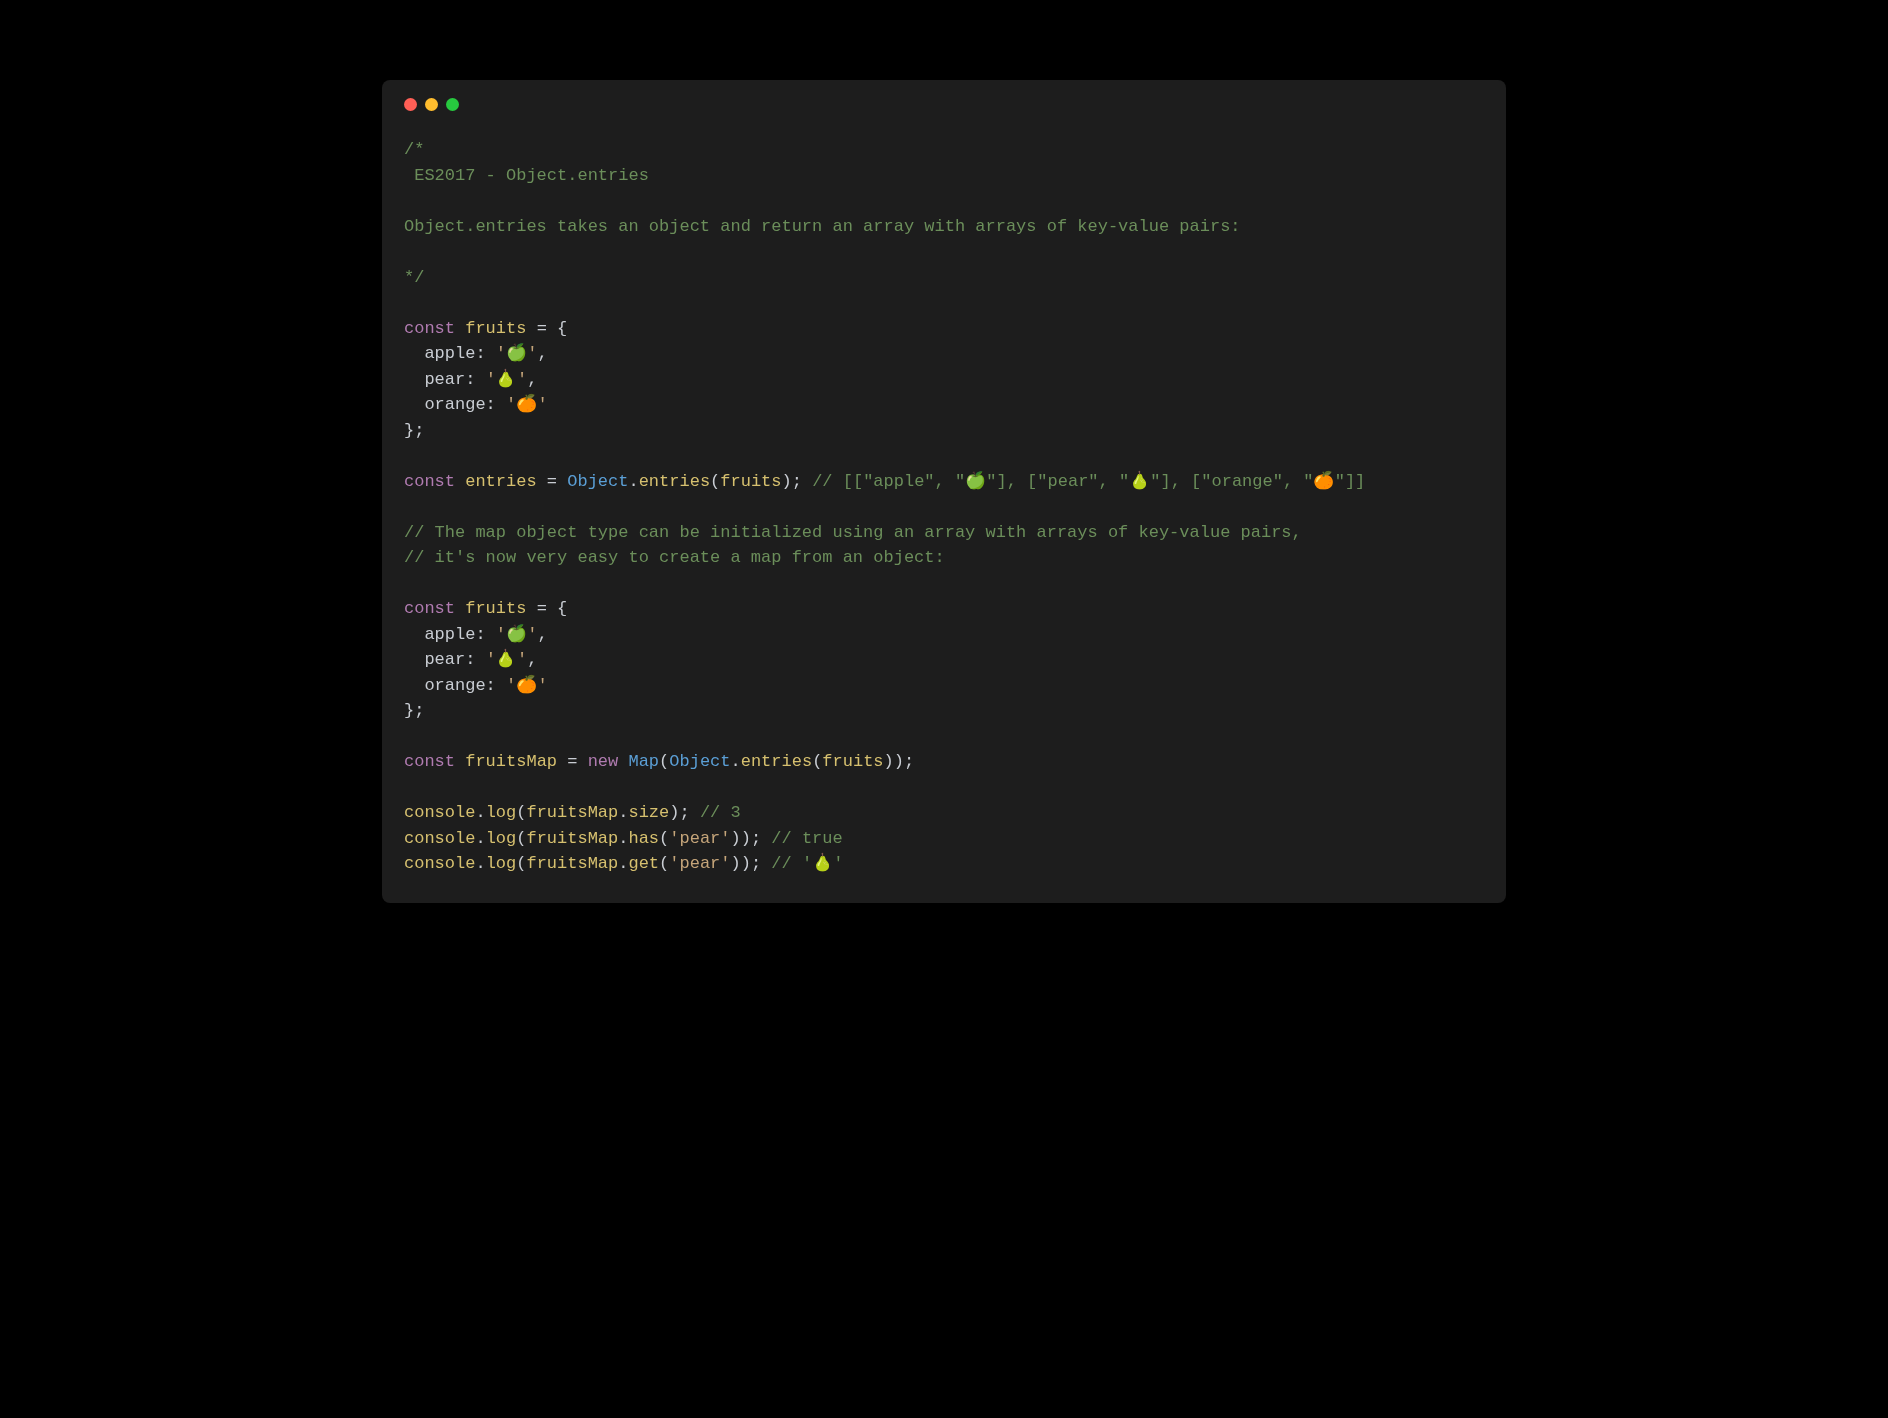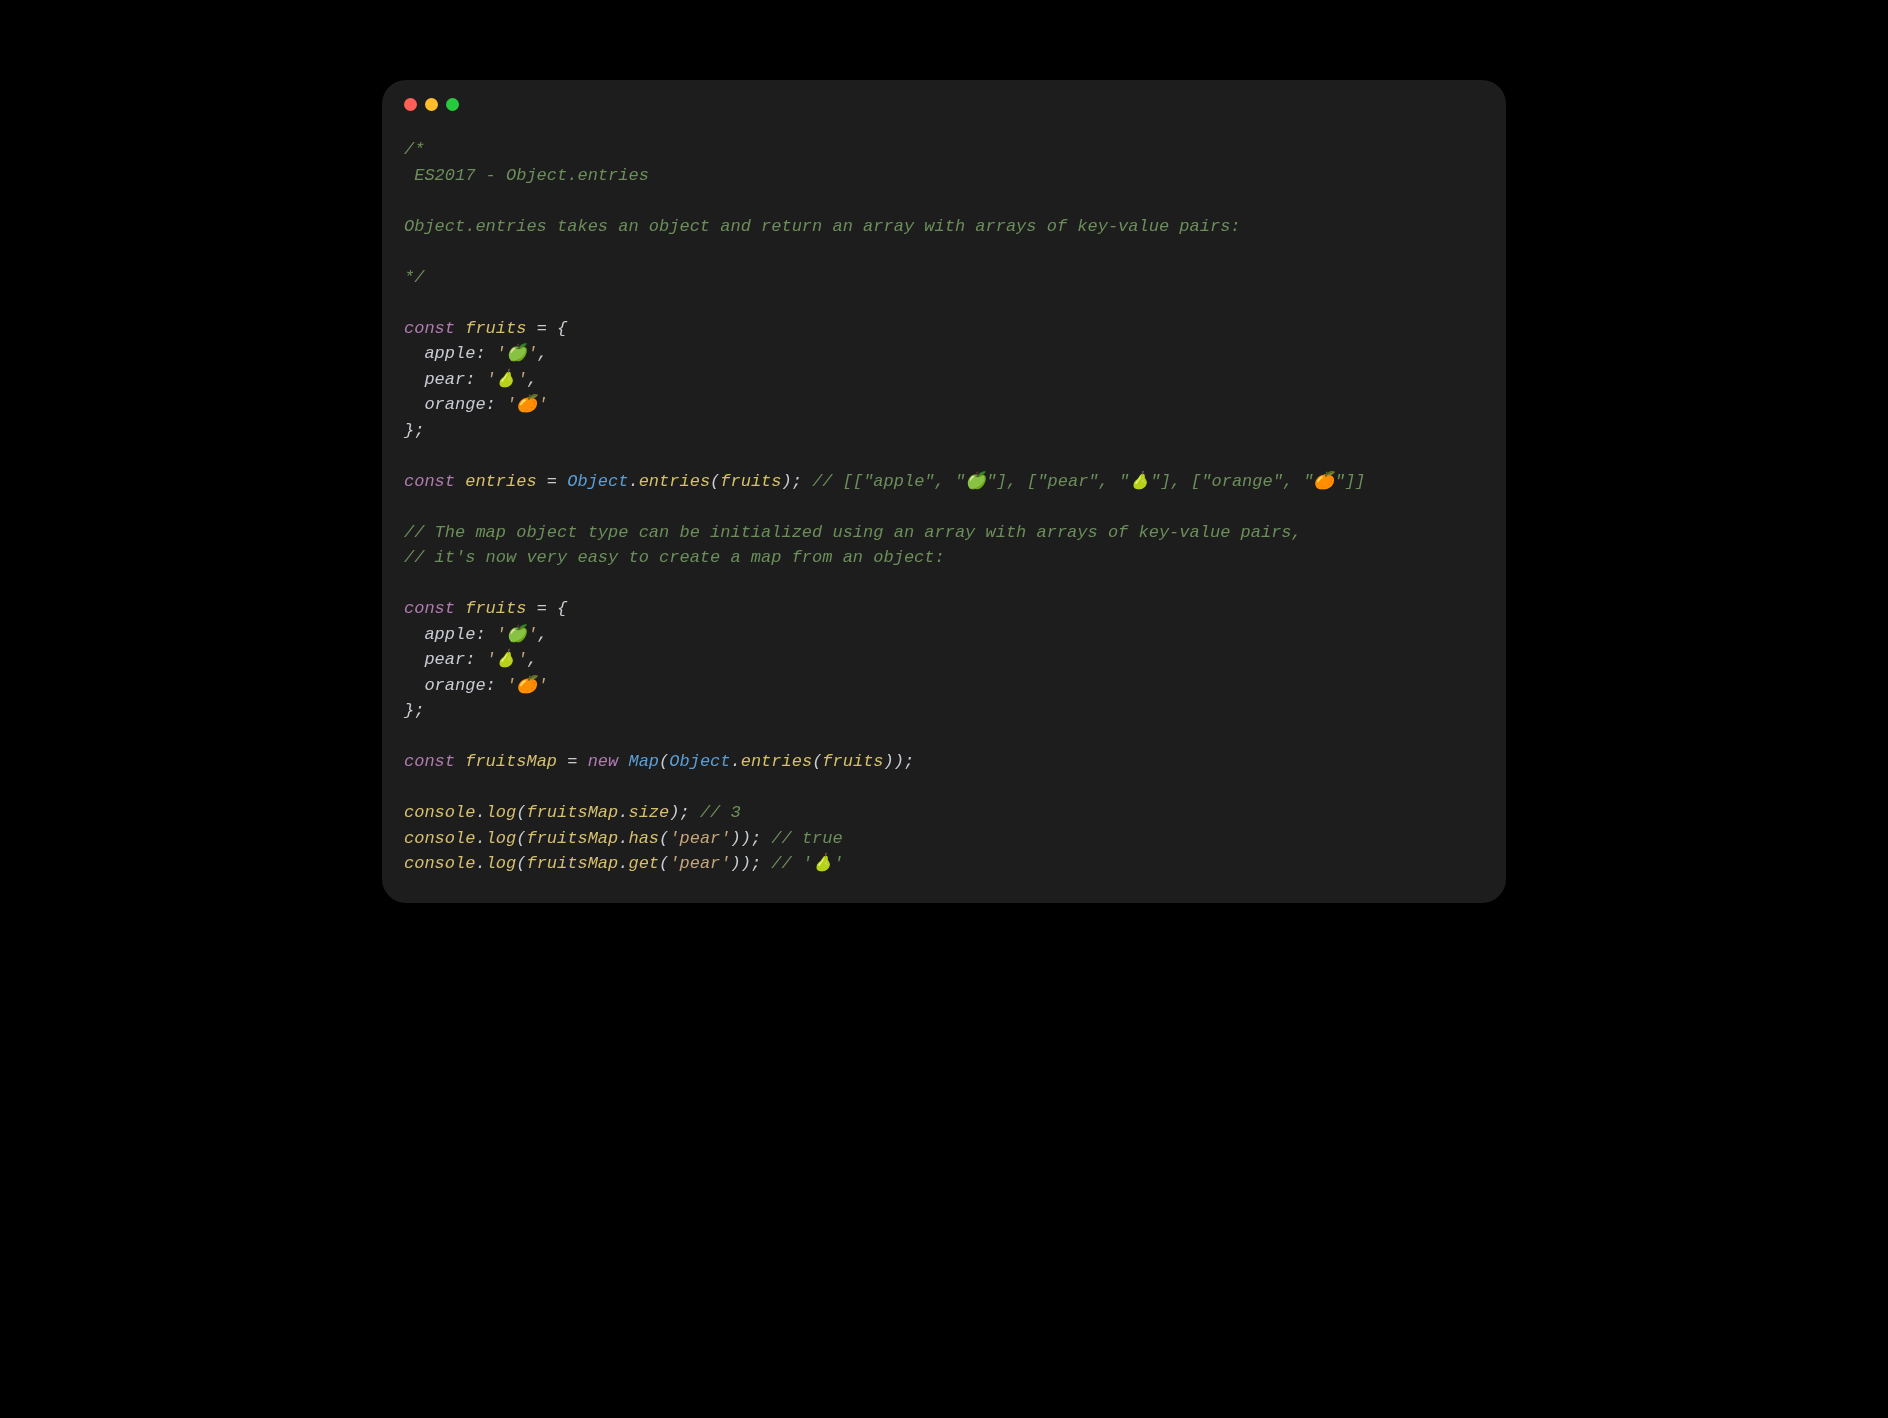--- a/index.html
+++ b/index.html
@@ -26,25 +26,24 @@
     display: flex;
     align-items: flex-start;
     justify-content: center;
     padding: 80px 0;
     box-sizing: border-box;
     font-family: "SF Mono", ui-monospace, Menlo, Monaco, Consolas, "Liberation Mono", monospace;
   }
   .window {
     width: 1080px;
     background: var(--panel);
-    border-radius: 24px;
+    border-radius: 8px;
     padding: 18px 22px 26px 22px;
     box-shadow: 0 2px 6px rgba(0,0,0,0.6);
     position: relative;
-    font-style: italic;
   }
   .traffic-lights {
     display: flex;
     gap: 8px;
     margin-bottom: 26px;
   }
   .dot {
     width: 13px;
     height: 13px;
     border-radius: 50%;

